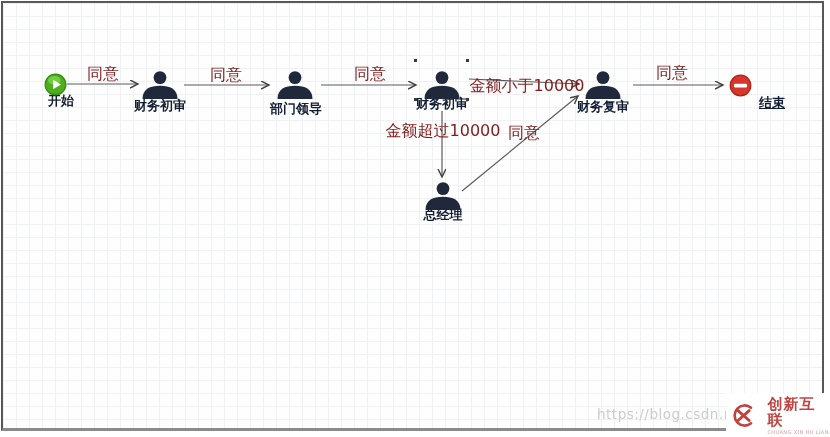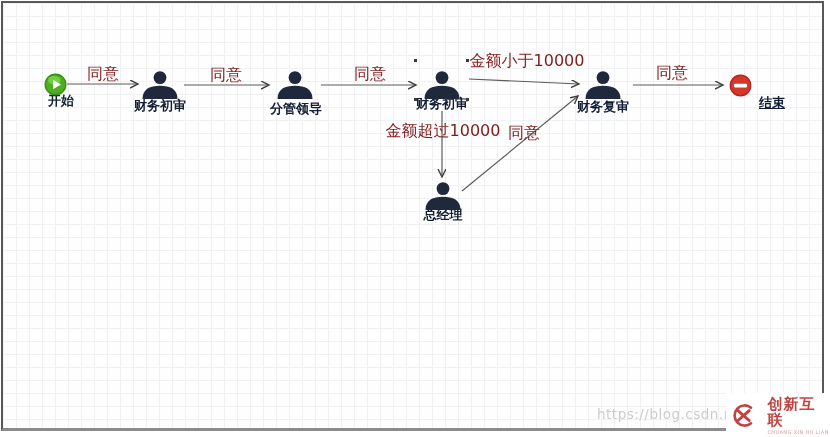--- a/index.html
+++ b/index.html
@@ -82,21 +82,21 @@
       <div class="node-label" style="left: 61px; top: 94px;">开始</div>
       <div class="node" style="left: 139px; top: 70.5px; width: 42px; height: 29px;"><svg width="42" height="29" viewBox="0 0 42 29">
           <circle cx="21" cy="6.6" r="6.4" fill="#20293c"></circle>
           <path d="M3.5,28 C3.5,18 11,14.8 21,14.8 C31,14.8 38.5,18 38.5,28 Z" fill="#20293c"></path>
         </svg></div>
       <div class="node-label" style="left: 160px; top: 99px;">财务初审</div>
       <div class="node" style="left: 274px; top: 70.5px; width: 42px; height: 29px;"><svg width="42" height="29" viewBox="0 0 42 29">
           <circle cx="21" cy="6.6" r="6.4" fill="#20293c"></circle>
           <path d="M3.5,28 C3.5,18 11,14.8 21,14.8 C31,14.8 38.5,18 38.5,28 Z" fill="#20293c"></path>
         </svg></div>
-      <div class="node-label" style="left: 296px; top: 102px;">分管领导</div>
+      <div class="node-label" style="left: 296px; top: 102px;">部门领导</div>
       <div class="node" style="left: 421px; top: 70.5px; width: 42px; height: 29px;"><svg width="42" height="29" viewBox="0 0 42 29">
           <circle cx="21" cy="6.6" r="6.4" fill="#20293c"></circle>
           <path d="M3.5,28 C3.5,18 11,14.8 21,14.8 C31,14.8 38.5,18 38.5,28 Z" fill="#20293c"></path>
         </svg></div>
       <div class="node-label" style="left: 442px; top: 97px;">财务初审</div>
       <div class="handle" style="left: 414px; top: 59px;"></div>
       <div class="handle" style="left: 466px; top: 59px;"></div>
       <div class="handle" style="left: 414px; top: 98px;"></div>
       <div class="handle" style="left: 466px; top: 98px;"></div>
       <div class="node" style="left: 582px; top: 70.5px; width: 42px; height: 29px;"><svg width="42" height="29" viewBox="0 0 42 29">
@@ -112,21 +112,21 @@
       <div class="node" style="left: 728.5px; top: 73.5px; width: 23px; height: 23px;"><svg width="23" height="23" viewBox="0 0 23 23">
           <circle cx="11.5" cy="11.5" r="10.3" fill="#d8362a" stroke="#aa241a" stroke-width="1.2"></circle>
           <rect x="5" y="9.7" width="13" height="3.8" rx="1.2" fill="#ffffff"></rect>
         </svg></div>
       <div class="node-label" style="left: 772px; top: 96px; text-decoration: underline;">结束</div>
     </div>
   <div id="edge-labels-host">
       <div class="edge-label" style="left: 103px; top: 74px;">同意</div>
       <div class="edge-label" style="left: 226px; top: 75px;">同意</div>
       <div class="edge-label" style="left: 370px; top: 74px;">同意</div>
-      <div class="edge-label" style="left: 527px; top: 61px;">金额小于10000</div>
+      <div class="edge-label" style="left: 527px; top: 86px;">金额小于10000</div>
       <div class="edge-label" style="left: 443px; top: 131px;">金额超过10000</div>
       <div class="edge-label" style="left: 524px; top: 133px;">同意</div>
       <div class="edge-label" style="left: 672px; top: 73px;">同意</div>
     </div>
 
   <div class="wm-url">https://blog.csdn.n</div>
 
   <div class="wm-logo">
     <svg width="27" height="27" viewBox="0 0 27 27">
       <path d="M21.5,5.5 A10.3,10.3 0 1,0 21.5,21.5" fill="none" stroke="#bf4340" stroke-width="2.7" stroke-linecap="round"></path>

